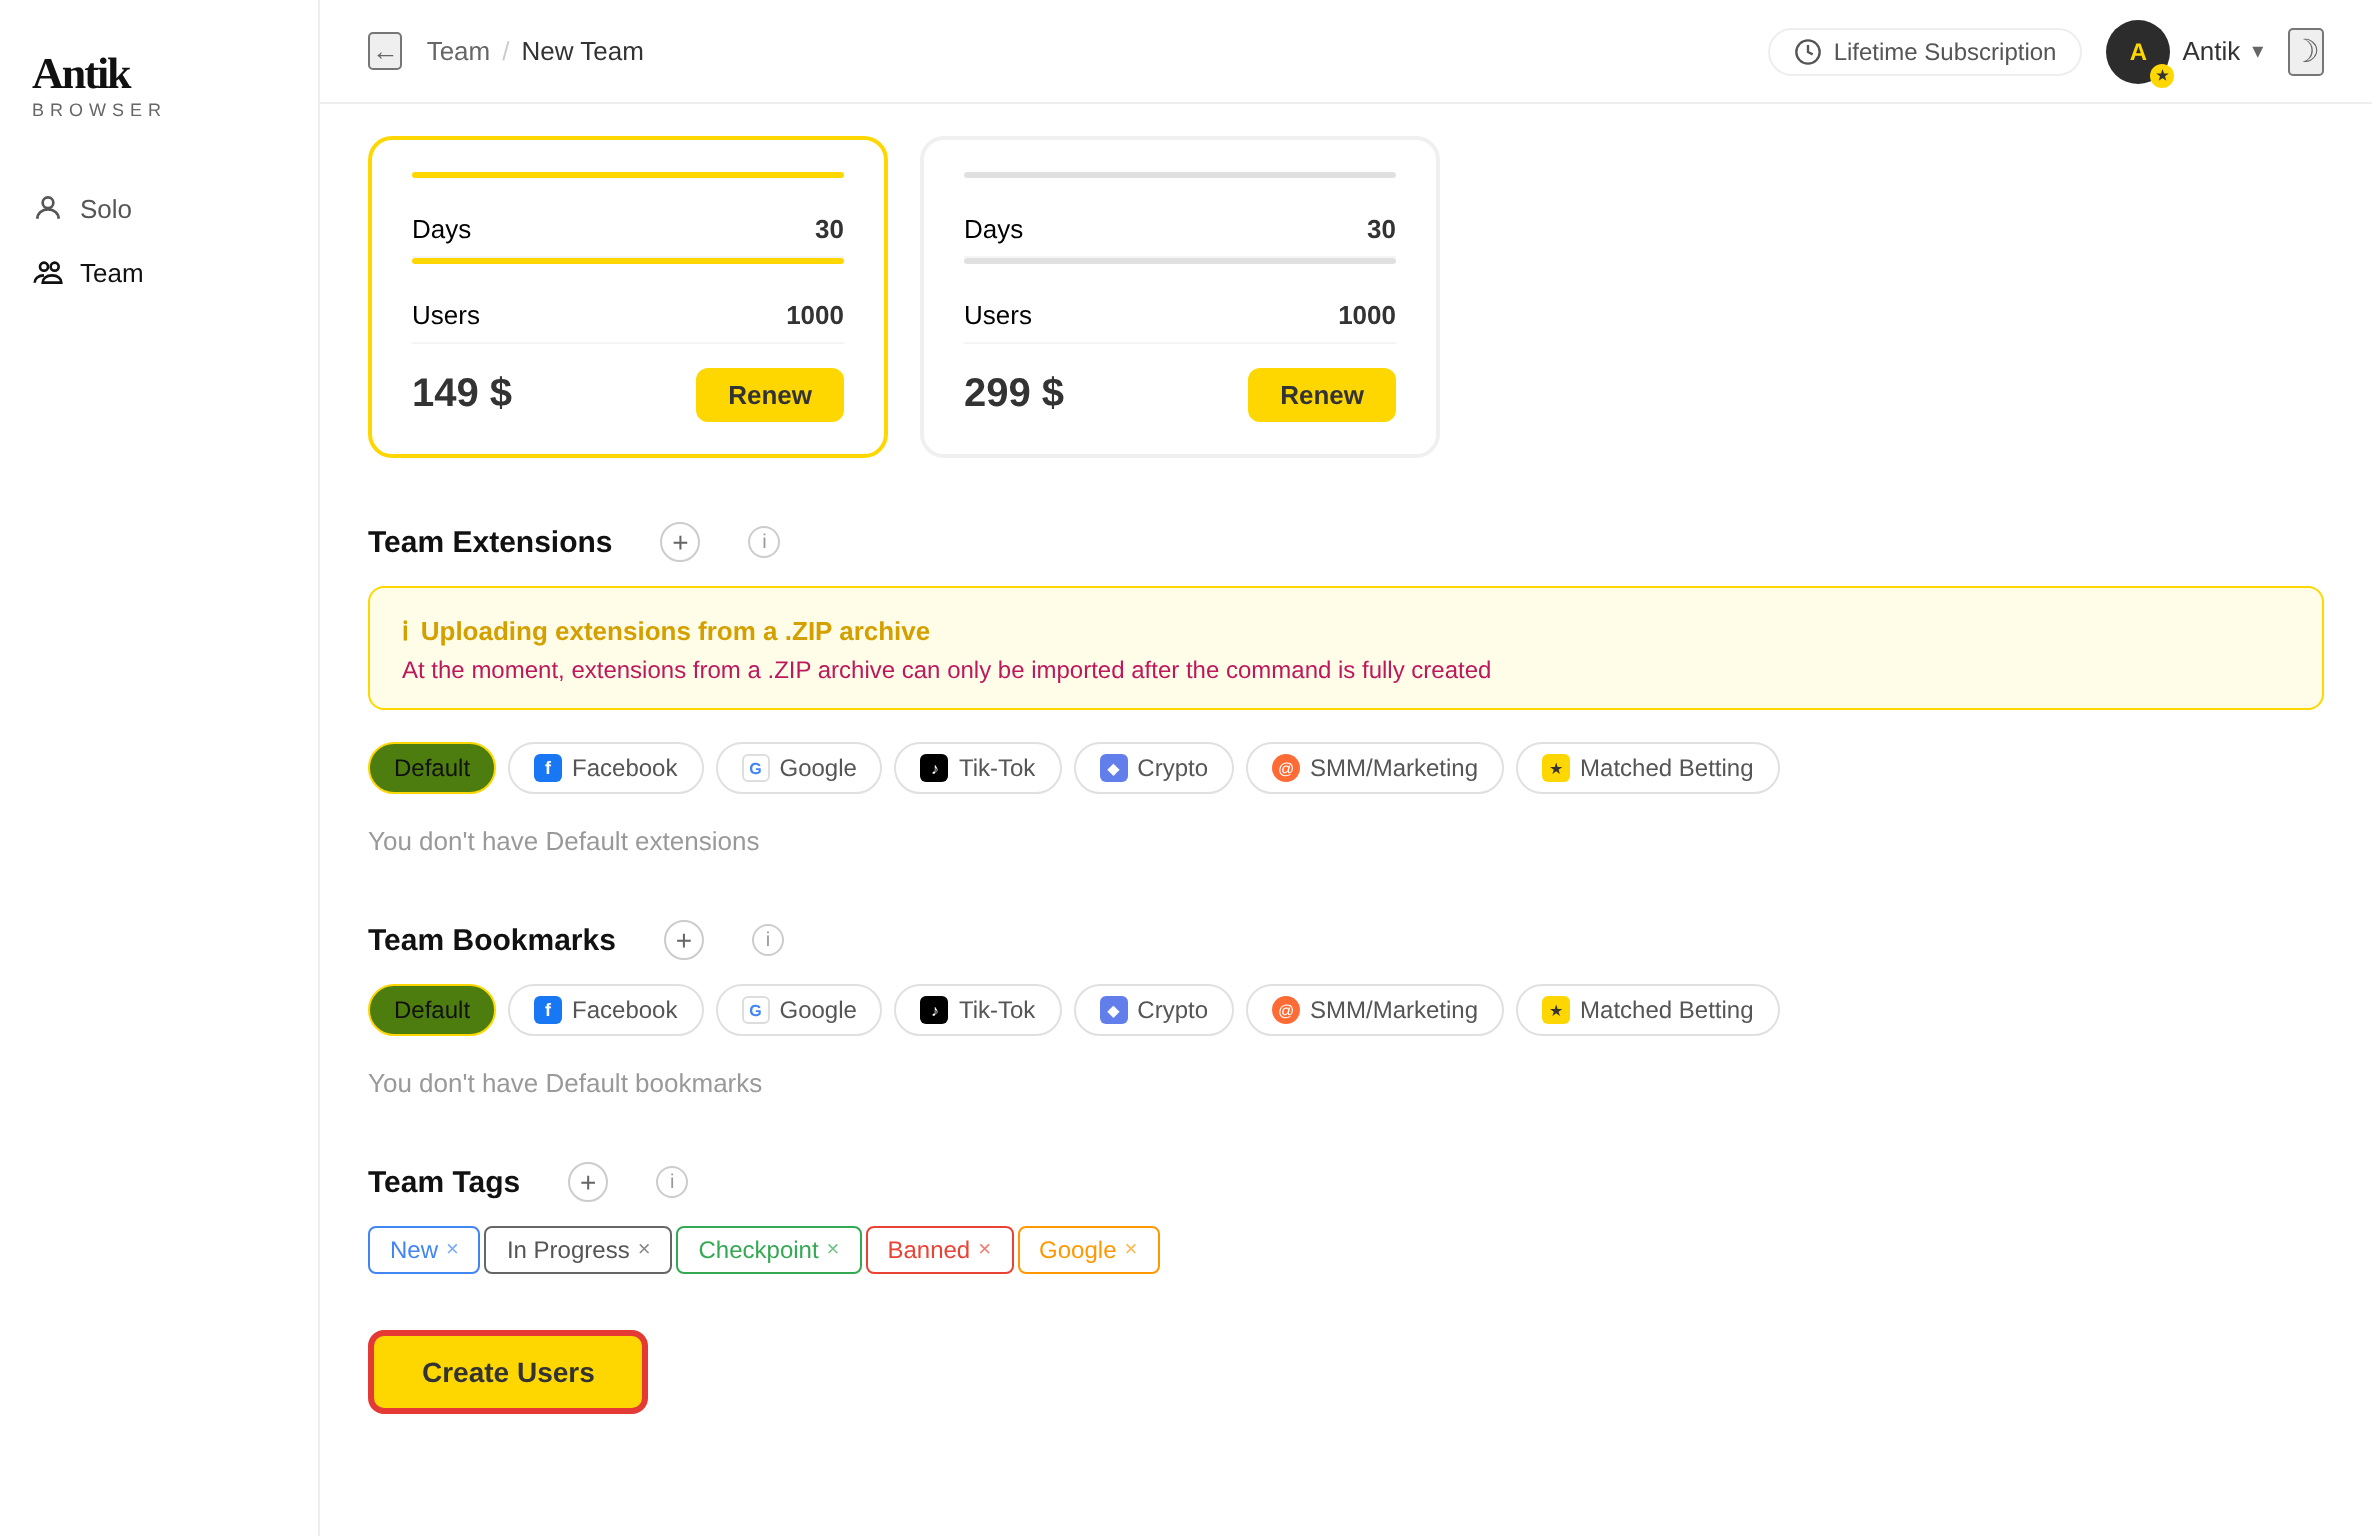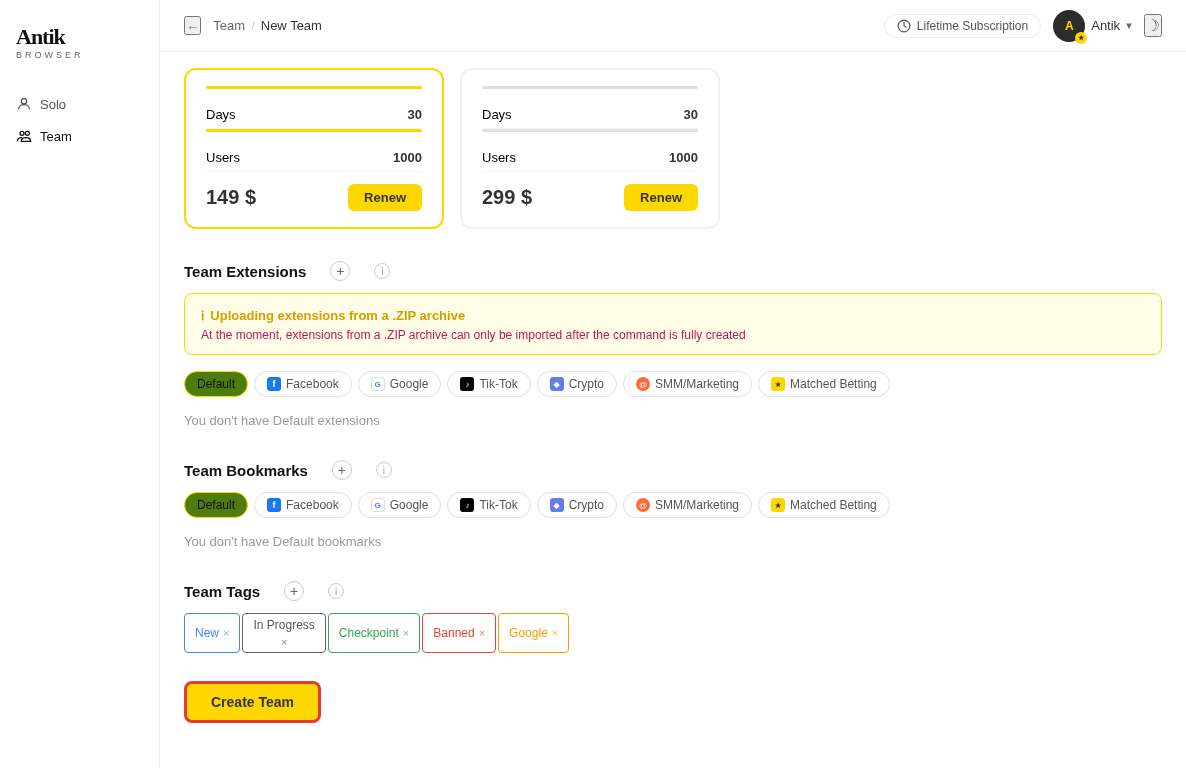--- a/index.html
+++ b/index.html
@@ -75,21 +75,21 @@
     .tab-bar { display: flex; gap: 6px; flex-wrap: wrap; margin-bottom: 12px; }
     .tab-btn { display: flex; align-items: center; gap: 5px; padding: 5px 12px; border-radius: 20px; border: 1px solid #e0e0e0; background: #fff; font-size: 12px; cursor: pointer; color: #555; }
     .tab-btn.active { border-color: #ffd700; color: #111; background: #4d7c0f; }
     
     .no-items-text { font-size: 13px; color: #999; padding: 4px 0; }
     
     
     .tags-container { display: flex; gap: 2px; flex-wrap: wrap; }
     .tag { display: flex; align-items: center; gap: 4px; padding: 4px 10px; border-radius: 4px; border: 1px solid #e0e0e0; font-size: 12px; background: #fff; }
     .tag.tag-blue { border-color: #4285f4; color: #4285f4; }
-    .tag.tag-default { border-color: #666; color: #555; flex-direction: column; }
+    .tag.tag-default { border-color: #666; color: #555; }
     .tag.tag-green { border-color: #34a853; color: #34a853; }
     .tag.tag-red { border-color: #ea4335; color: #ea4335; }
     .tag.tag-orange { border-color: #ff9800; color: #ff9800; }
     .tag-x { cursor: pointer; font-size: 11px; opacity: 0.7; }
     
     
     .create-btn-wrapper { margin-top: 8px; }
     .create-btn { background: #ffd700; color: #333; border: 3px solid #e53935; border-radius: 8px; padding: 10px 24px; font-size: 14px; font-weight: 700; cursor: pointer; }
     
     
@@ -308,18 +308,18 @@
             <span class="tag-x">×</span>
           </div>
           <div class="tag tag-orange">
             <span>Google</span>
             <span class="tag-x">×</span>
           </div>
         </div>
       </div>
 
       <div class="create-btn-wrapper">
-        <button class="create-btn">Create Team</button>
+        <button class="create-btn">Create Users</button>
       </div>
 
     </div>
   </div>
 </div>
 
 </body></html>

